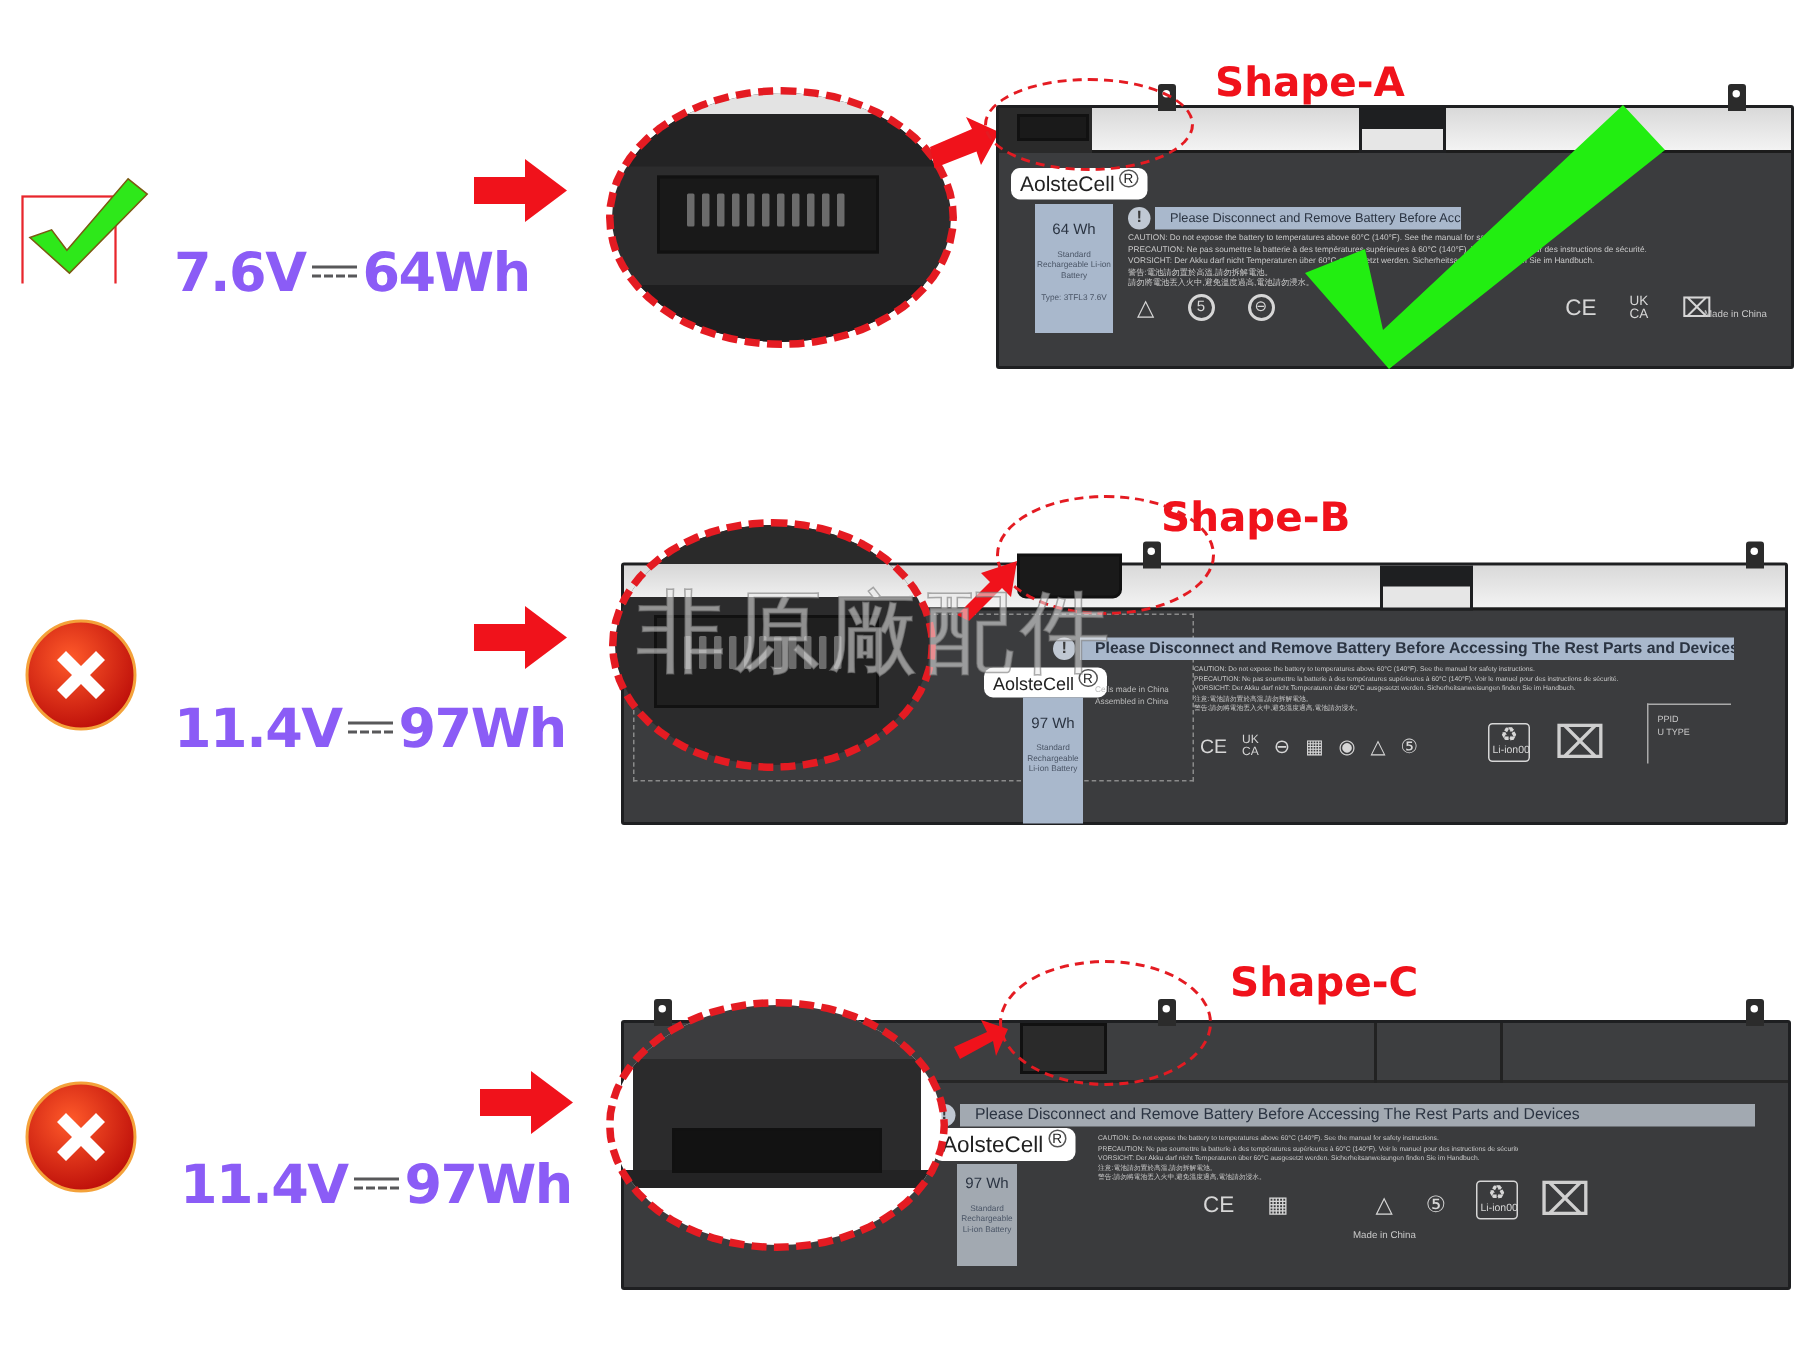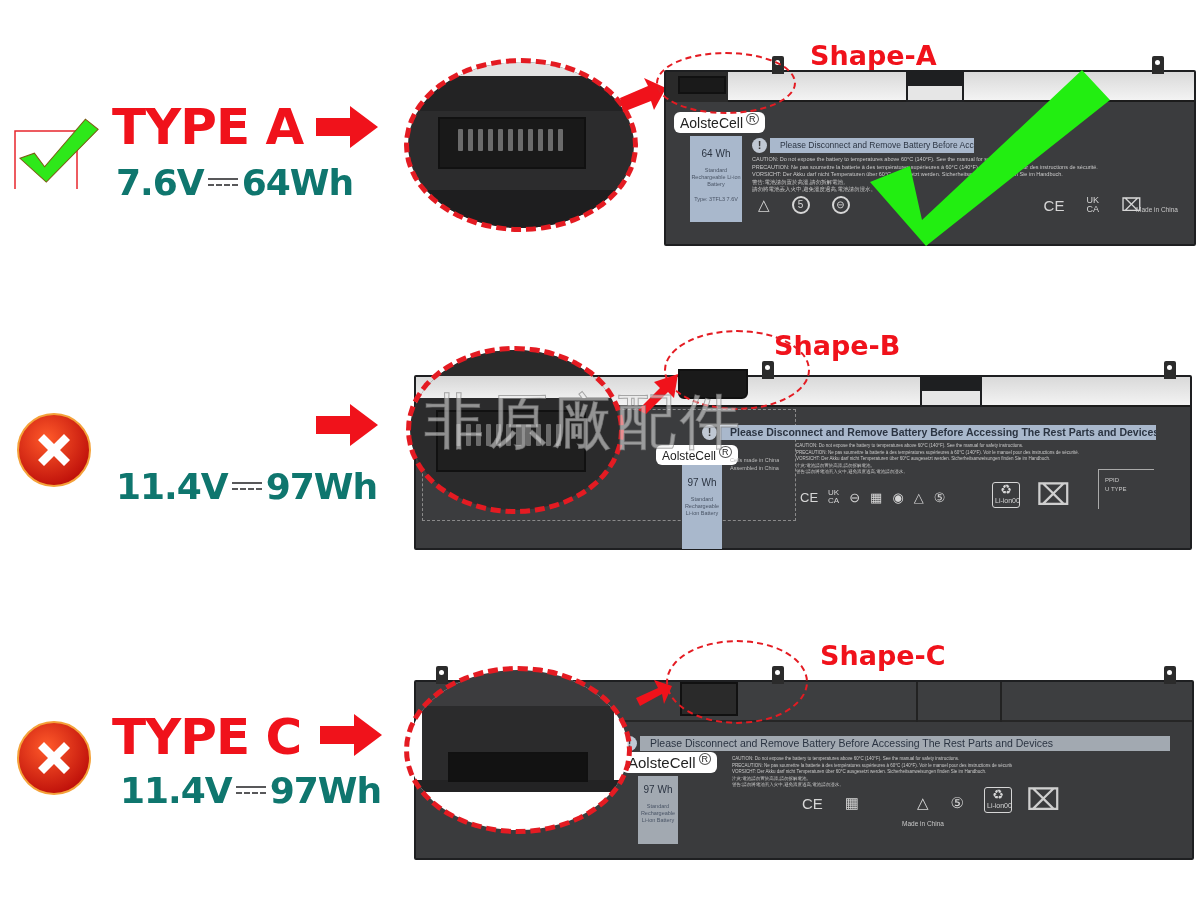--- a/index.html
+++ b/index.html
@@ -1,19 +1,19 @@
 <!DOCTYPE html>
 <html><head>
 <meta charset="utf-8">
 <style>
   *{box-sizing:border-box;margin:0;padding:0}
   body{width:1200px;height:900px;background:#ffffff;position:relative;overflow:hidden;font-family:"Liberation Sans",sans-serif}
   .row{position:absolute;left:0;width:1200px}
   .type-title{position:absolute;font-family:"DejaVu Sans",sans-serif;font-weight:900;color:#f0121b;font-size:50px;letter-spacing:-1px;white-space:nowrap}
-  .spec{position:absolute;font-family:"DejaVu Sans",sans-serif;font-weight:900;color:#0f766e;font-size:36px;letter-spacing:-1px;white-space:nowrap}
+  .spec{position:absolute;font-family:"DejaVu Sans",sans-serif;font-weight:900;color:#8b5cf6;font-size:36px;letter-spacing:-1px;white-space:nowrap}
   .spec .dc{display:inline-block;width:30px;height:14px;vertical-align:middle;margin:0 4px;position:relative;top:-3px}
   .spec .dc:before{content:"";position:absolute;left:0;right:0;top:3px;border-top:2px solid #58585a}
   .spec .dc:after{content:"";position:absolute;left:0;right:0;top:9px;border-top:2px dashed #58585a}
   .arrow{position:absolute;width:62px;height:42px}
   .shape-label{position:absolute;font-family:"DejaVu Sans",sans-serif;font-weight:bold;color:#f0121b;font-size:27px;white-space:nowrap}
   .battery{position:absolute;background:#3b3c3e;border:2px solid #1e1f21;border-radius:2px}
   .battery .topbar{position:absolute;left:0;right:0;top:0;height:28px;background:linear-gradient(#d9d9d9,#f3f3f3);border-bottom:2px solid #1c1c1c}
   .battery .seg{position:absolute;top:0;height:28px;background:#1e1f21}
   .battery .seg .inner{position:absolute;left:2px;right:2px;bottom:2px;height:14px;background:#e6e6e6}
   .battery .tab{position:absolute;top:-16px;width:12px;height:18px;background:#2b2b2b;border-radius:2px 2px 0 0}
@@ -45,21 +45,20 @@
 <body>
 
 <div class="row" style="top:0;height:290px">
 
   <div style="position:absolute;left:14px;top:131px;width:64px;height:62px;">
     <svg width="90" height="80" viewBox="0 0 90 80" style="position:absolute;left:0;top:-22px">
       <rect x="1" y="22" width="62" height="62" fill="none" stroke="#e8262c" stroke-width="1.5"></rect>
       <path d="M5 56 L22 50 L34 66 L82 10 L97 22 L36 84 Z" transform="scale(0.85) translate(2,2)" fill="#2ee81a" stroke="#7a5a12" stroke-width="1.2"></path>
     </svg>
   </div>
-  <div class="type-title" style="left:112px;top:98px">TYPE A</div>
   <svg class="arrow" style="left:316px;top:106px" viewBox="0 0 62 42">
       <path d="M0 12 H34 V0 L62 21 L34 42 V30 H0 Z" fill="#f0121b"></path>
     </svg>
   <div class="spec" style="left:116px;top:162px">
     <span>7.6V</span><span class="dc"></span><span>64Wh</span>
   </div>
 
   <div class="circle-zoom" style="left:408px;top:62px;width:226px;height:166px;">
     <div style="position:absolute;left:0;right:0;top:0;height:14px;background:#e3e3e3"></div>
     <div style="position:absolute;left:0;right:0;top:14px;height:35px;background:#232324"></div>
@@ -229,21 +228,20 @@
   <svg style="position:absolute;left:16px;top:110px" width="76" height="76" viewBox="0 0 76 76">
     <defs>
         <radialGradient id="rgC" cx="40%" cy="35%" r="65%">
           <stop offset="0" stop-color="#ff5a2a"></stop>
           <stop offset="1" stop-color="#c0120b"></stop>
         </radialGradient>
       </defs>
     <circle cx="38" cy="38" r="36" fill="url(#rgC)" stroke="#f4a23a" stroke-width="2"></circle>
     <path d="M22 28 L28 22 L38 32 L48 22 L54 28 L44 38 L54 48 L48 54 L38 44 L28 54 L22 48 L32 38 Z" fill="#ffffff"></path>
   </svg>
-  <div class="type-title" style="left:112px;top:98px">TYPE C</div>
   <svg class="arrow" style="left:320px;top:104px" viewBox="0 0 62 42">
       <path d="M0 12 H34 V0 L62 21 L34 42 V30 H0 Z" fill="#f0121b"></path>
     </svg>
   <div class="spec" style="left:120px;top:160px">
     <span>11.4V</span><span class="dc"></span><span>97Wh</span>
   </div>
 
   <div class="shape-label" style="left:820px;top:30px">Shape-C</div>
 
   <div class="battery" style="left:414px;top:70px;width:780px;height:180px;background:#3a3b3d">

